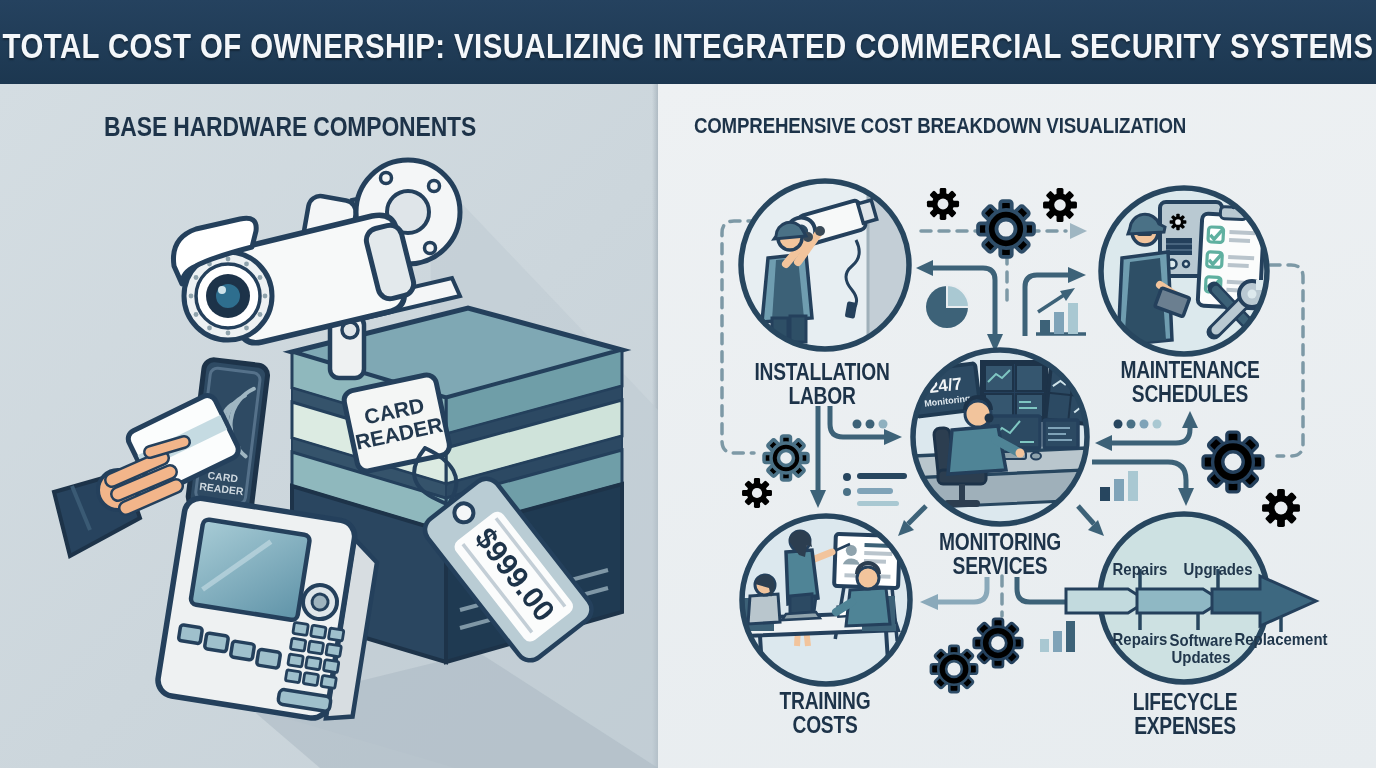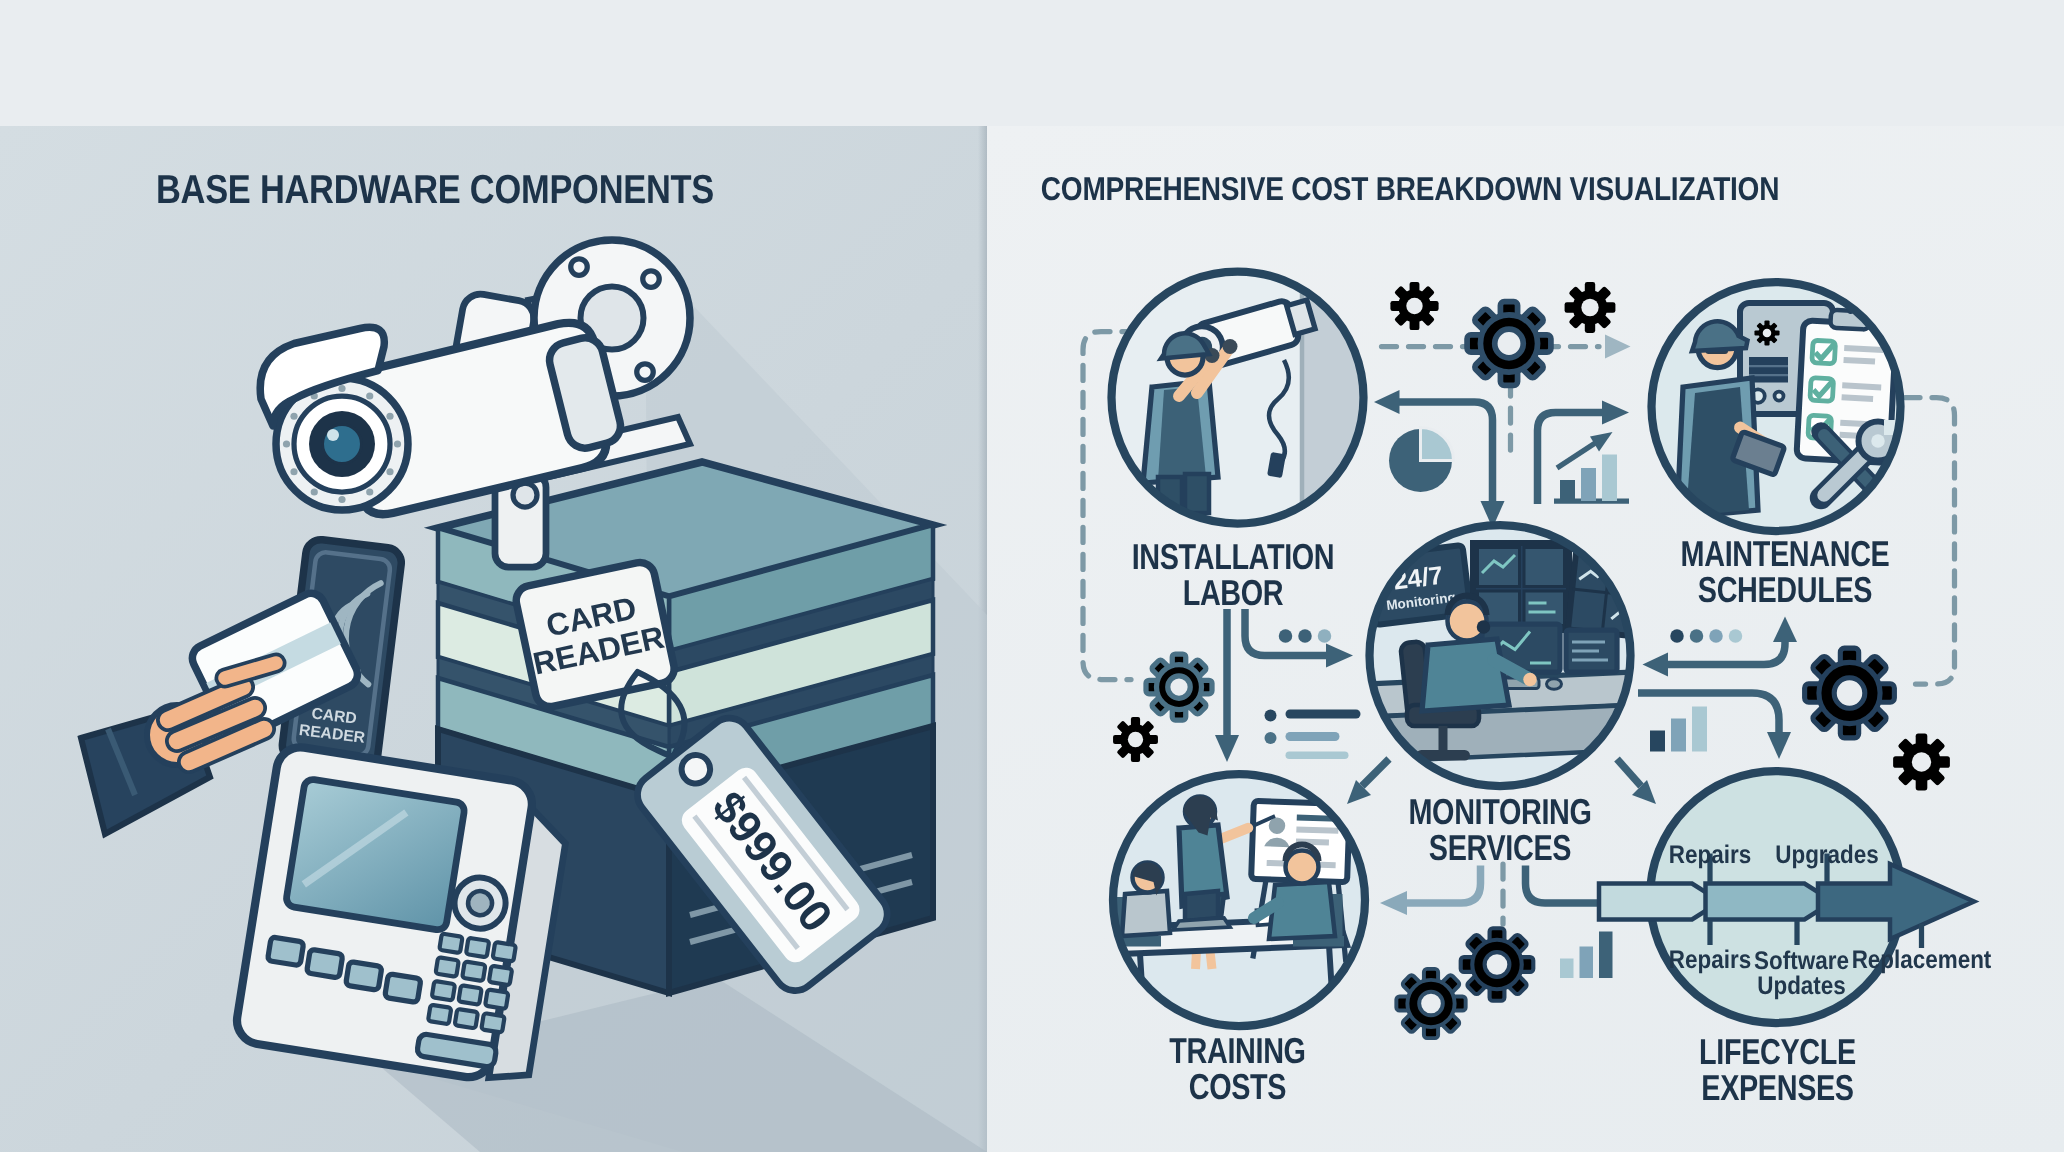--- a/index.html
+++ b/index.html
@@ -29,20 +29,23 @@
             transform:translate(-50%,-50%) scaleX(.88);}
   .tl-label.wrap{white-space:normal;width:92px;}
   svg{position:absolute;display:block;}
   text{font-family:"Liberation Sans",sans-serif;}
 </style>
 </head>
 <body>
 
 <div class="stage">
 
+  <div class="title-bar">
+    <div class="title-text">TOTAL COST OF OWNERSHIP: VISUALIZING INTEGRATED COMMERCIAL SECURITY SYSTEMS</div>
+  </div>
 
   <div class="left-panel"></div>
   <div class="heading left" style="left:290px;top:127px;">BASE HARDWARE COMPONENTS</div>
 
   <svg style="left:0;top:84px;" width="658" height="684" viewBox="0 84 658 684">
     <defs>
       <linearGradient id="scrGrad" x1="0" y1="0" x2="1" y2="1">
         <stop offset="0" stop-color="#a8ccd6"></stop>
           <stop offset="1" stop-color="#5f93a8"></stop>
       </linearGradient>

